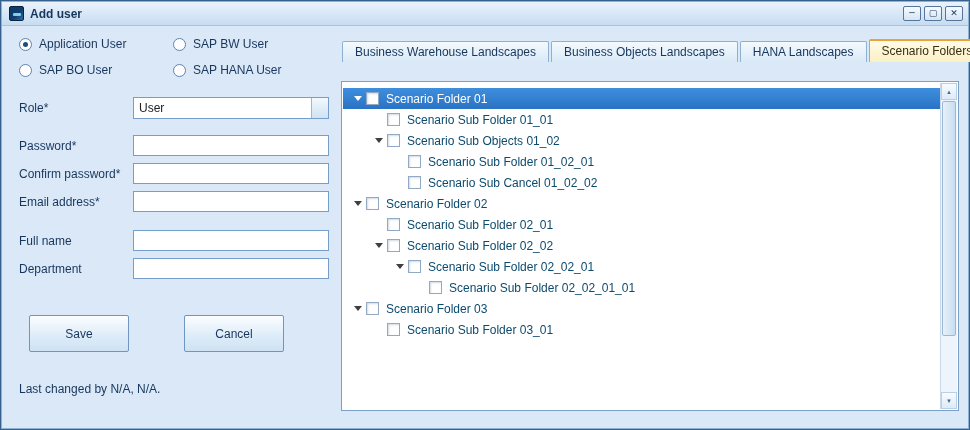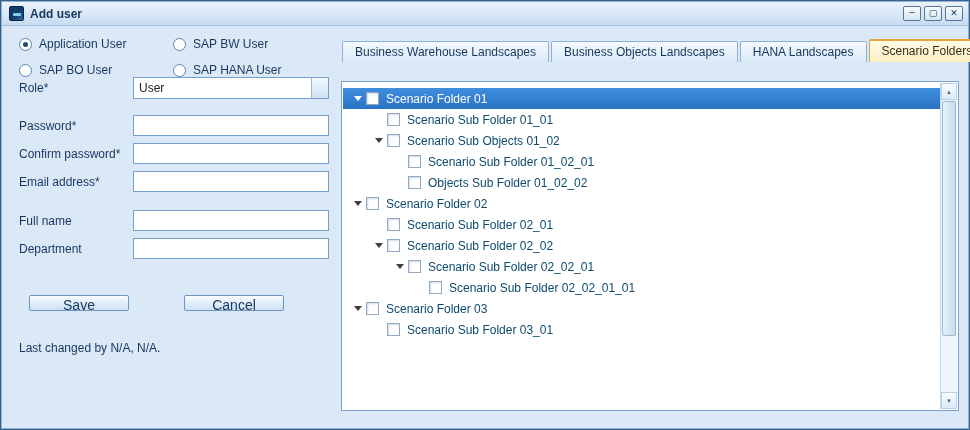--- a/index.html
+++ b/index.html
@@ -31,44 +31,44 @@
     font-size:9px;line-height:13px;text-align:center;color:#17365d;
     padding:0;cursor:default;font-family:"DejaVu Sans",sans-serif;
   }
   
   .left{position:absolute;left:14px;top:36px;width:318px;}
   .radio-grid{display:grid;grid-template-columns:150px 1fr;row-gap:12px;column-gap:4px;padding-left:4px;}
   .radio{display:flex;align-items:center;gap:7px;cursor:default;}
   .rb{width:13px;height:13px;border-radius:50%;background:#fff;border:1px solid #5b84b4;position:relative;flex:0 0 13px;}
   .radio.checked .rb::after{content:"";position:absolute;left:3px;top:3px;width:5px;height:5px;border-radius:50%;background:#1f4e79;}
   .rl{color:#17365d;}
-  .role-row{display:flex;align-items:center;padding-left:4px;}
+  .role-row{display:flex;align-items:center;margin-top:20px;padding-left:4px;}
   .field-row{display:flex;align-items:center;margin-top:7px;padding-left:4px;}
   .flabel{width:114px;color:#17365d;flex:0 0 114px;}
   .tinput{
     width:196px;height:21px;border:1px solid #769ecb;background:#fff;
     font-family:"Liberation Sans",sans-serif;font-size:12px;padding:0 4px;color:#222;
   }
   .combo{
     width:196px;height:22px;border:1px solid #769ecb;background:#fff;
     display:flex;align-items:center;position:relative;cursor:default;
   }
   .combo-value{flex:1;padding:0 5px;color:#222;}
   .combo-btn{
     width:17px;height:100%;border-left:1px solid #9db9d8;
     background:linear-gradient(#f3f9fe,#cfe2f4);
     display:flex;align-items:center;justify-content:center;
     font-size:8px;color:#33506f;
   }
   .gap-before{margin-top:18px;}
   .btn-row{display:flex;margin-top:36px;padding-left:14px;}
   .btn{
-    width:100px;height:16px;border:1px solid #6f96c2;border-radius:2px;
+    width:100px;height:37px;border:1px solid #6f96c2;border-radius:2px;
     background:linear-gradient(#fbfdff,#dcebf8 60%,#cfe2f3);
-    font-family:"Liberation Sans",sans-serif;font-size:14px;color:#17365d;cursor:default;
+    font-family:"Liberation Sans",sans-serif;font-size:12px;color:#17365d;cursor:default;
   }
   .btn.cancel{margin-left:55px;}
   .last-changed{margin-top:30px;padding-left:4px;color:#17365d;}
   
   .right{position:absolute;left:340px;top:38px;right:10px;bottom:18px;display:flex;flex-direction:column;gap:19px;}
   .tabs{display:flex;align-items:flex-end;height:23px;padding-left:1px;}
   .tab{
     height:21px;line-height:20px;padding:0 12px;margin-right:2px;
     background:linear-gradient(#f4f9fd,#d9e9f7);
     border:1px solid #8fb0d2;border-bottom:none;border-radius:2px 2px 0 0;
@@ -218,21 +218,21 @@
             <span class="tlabel">Scenario Sub Objects 01_02</span>
           </div>
           <div class="trow" style="padding-left: 48px;">
             <span class="exp"></span>
             <span class="cb"></span>
             <span class="tlabel">Scenario Sub Folder 01_02_01</span>
           </div>
           <div class="trow" style="padding-left: 48px;">
             <span class="exp"></span>
             <span class="cb"></span>
-            <span class="tlabel">Objects Sub Folder 01_02_02</span>
+            <span class="tlabel">Scenario Sub Cancel 01_02_02</span>
           </div>
           <div class="trow" style="padding-left: 6px;">
             <span class="exp open"></span>
             <span class="cb"></span>
             <span class="tlabel">Scenario Folder 02</span>
           </div>
           <div class="trow" style="padding-left: 27px;">
             <span class="exp"></span>
             <span class="cb"></span>
             <span class="tlabel">Scenario Sub Folder 02_01</span>

